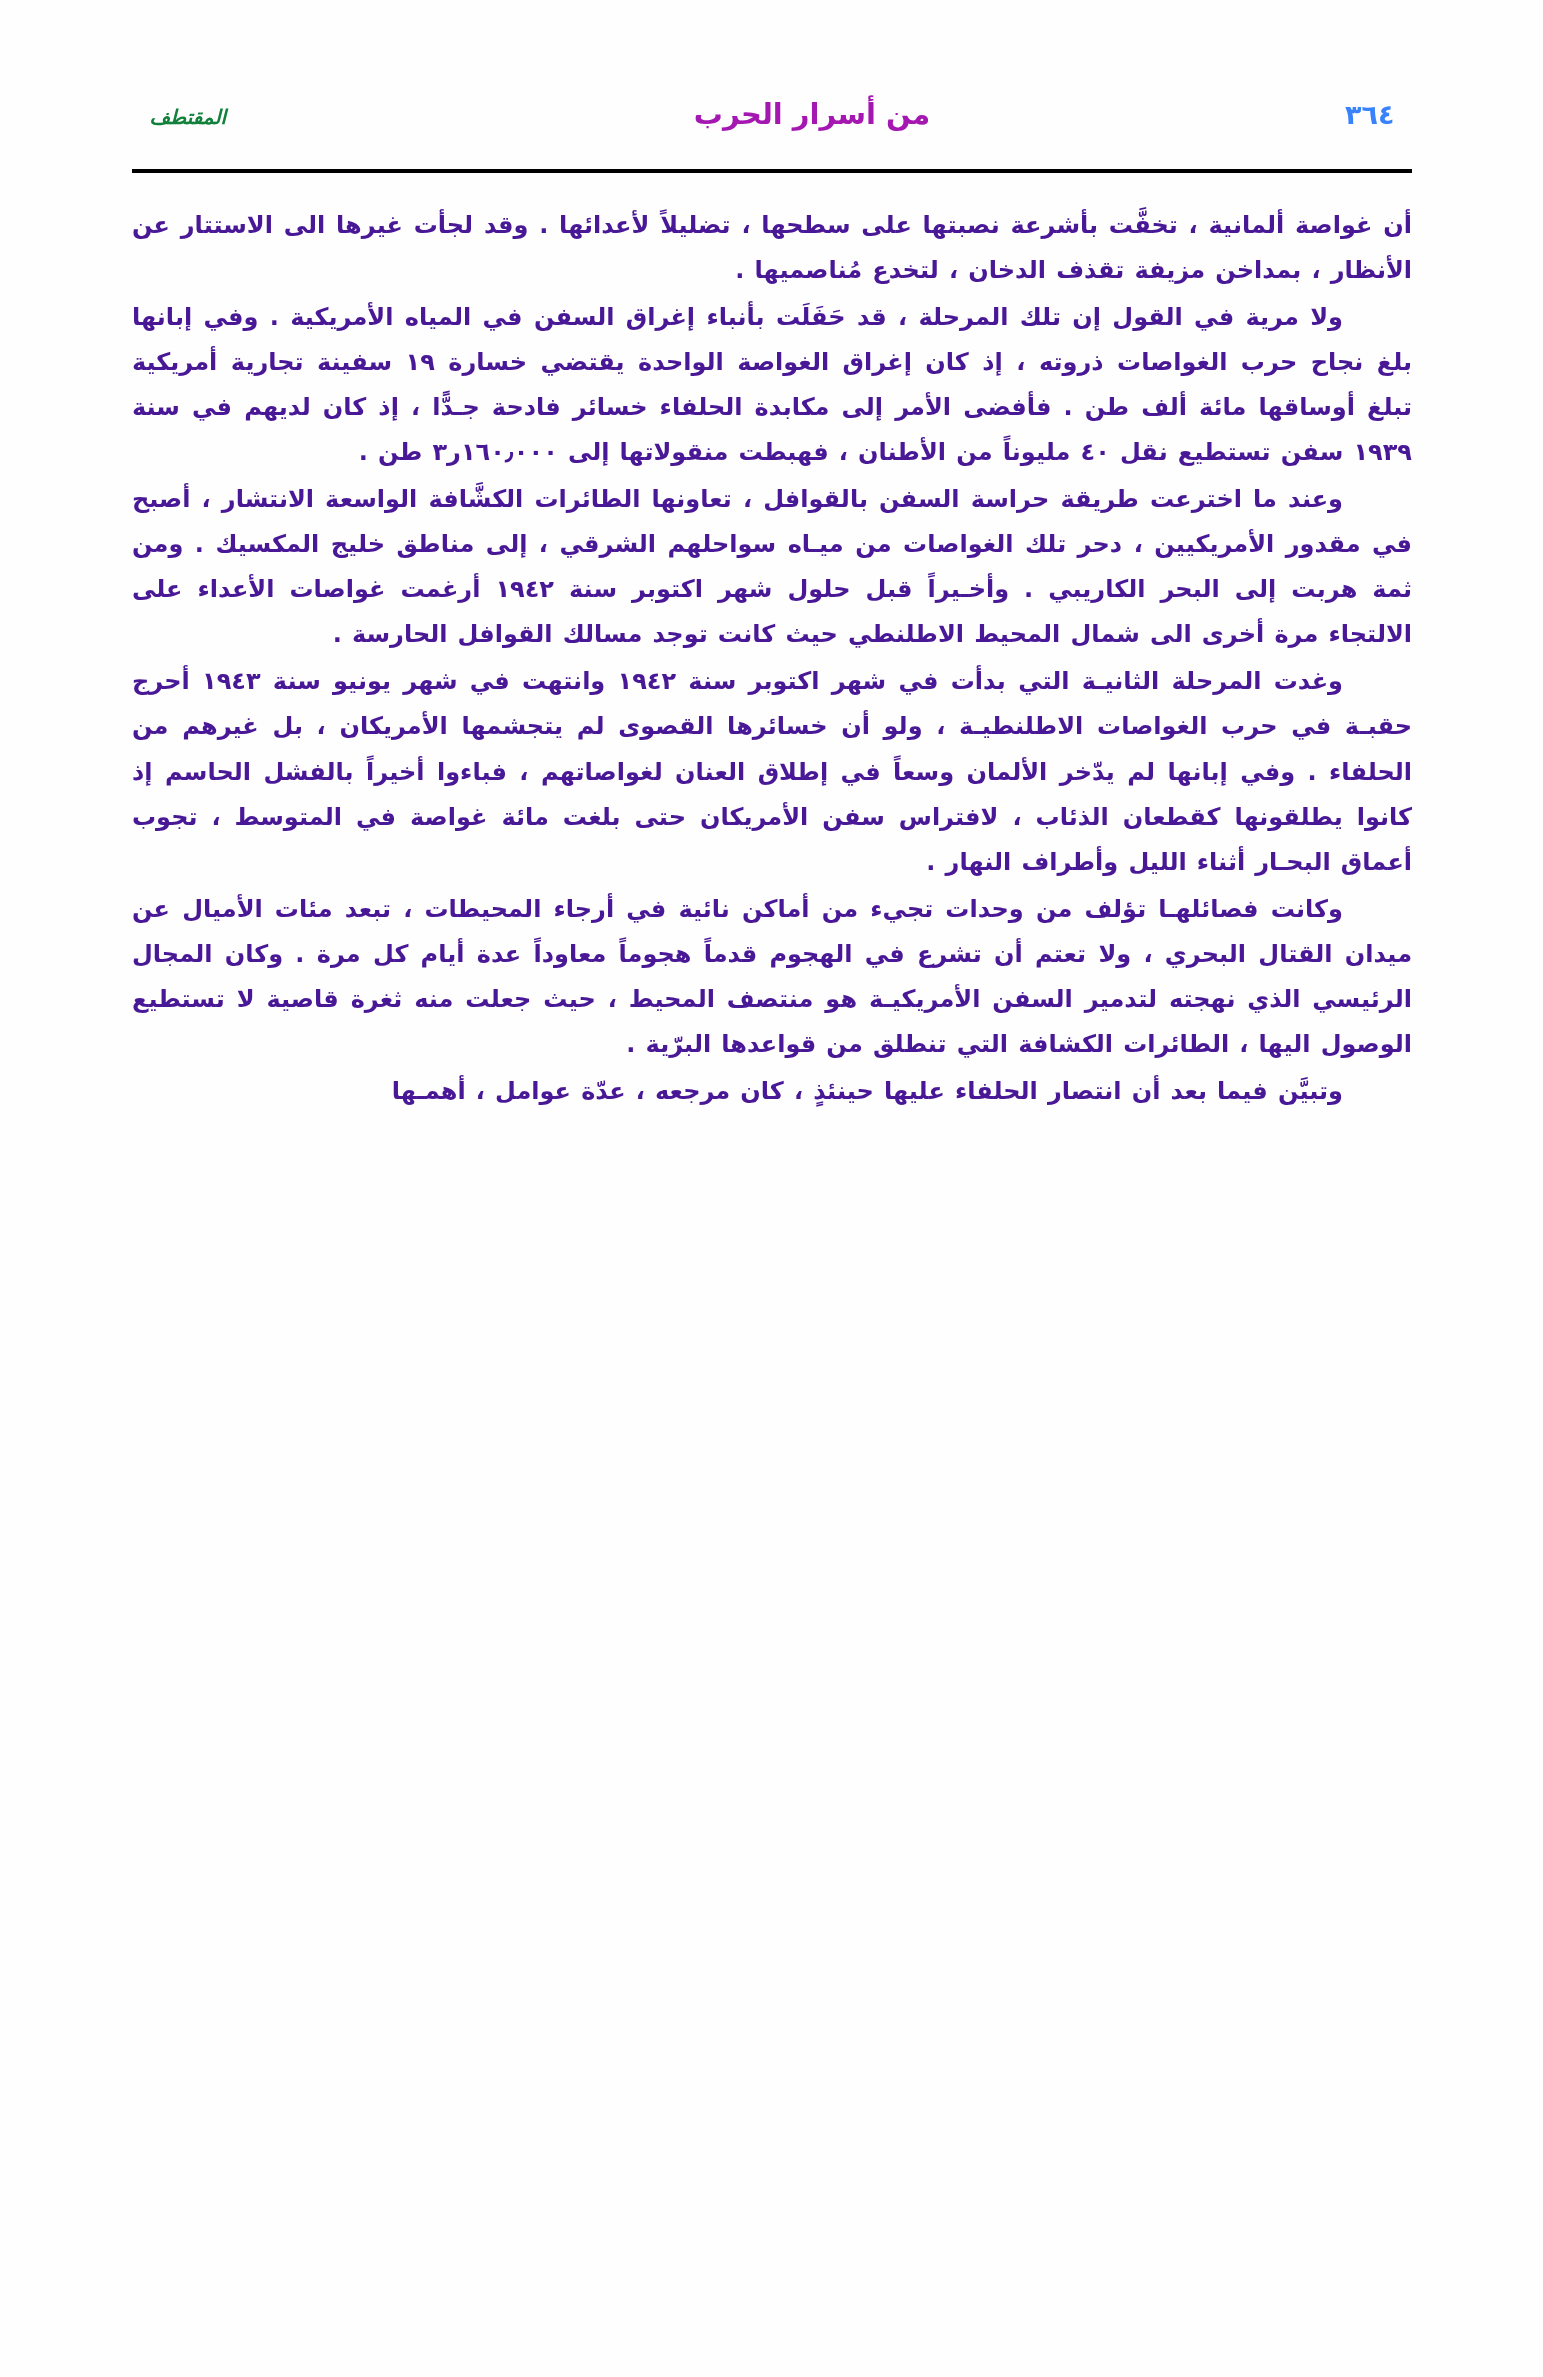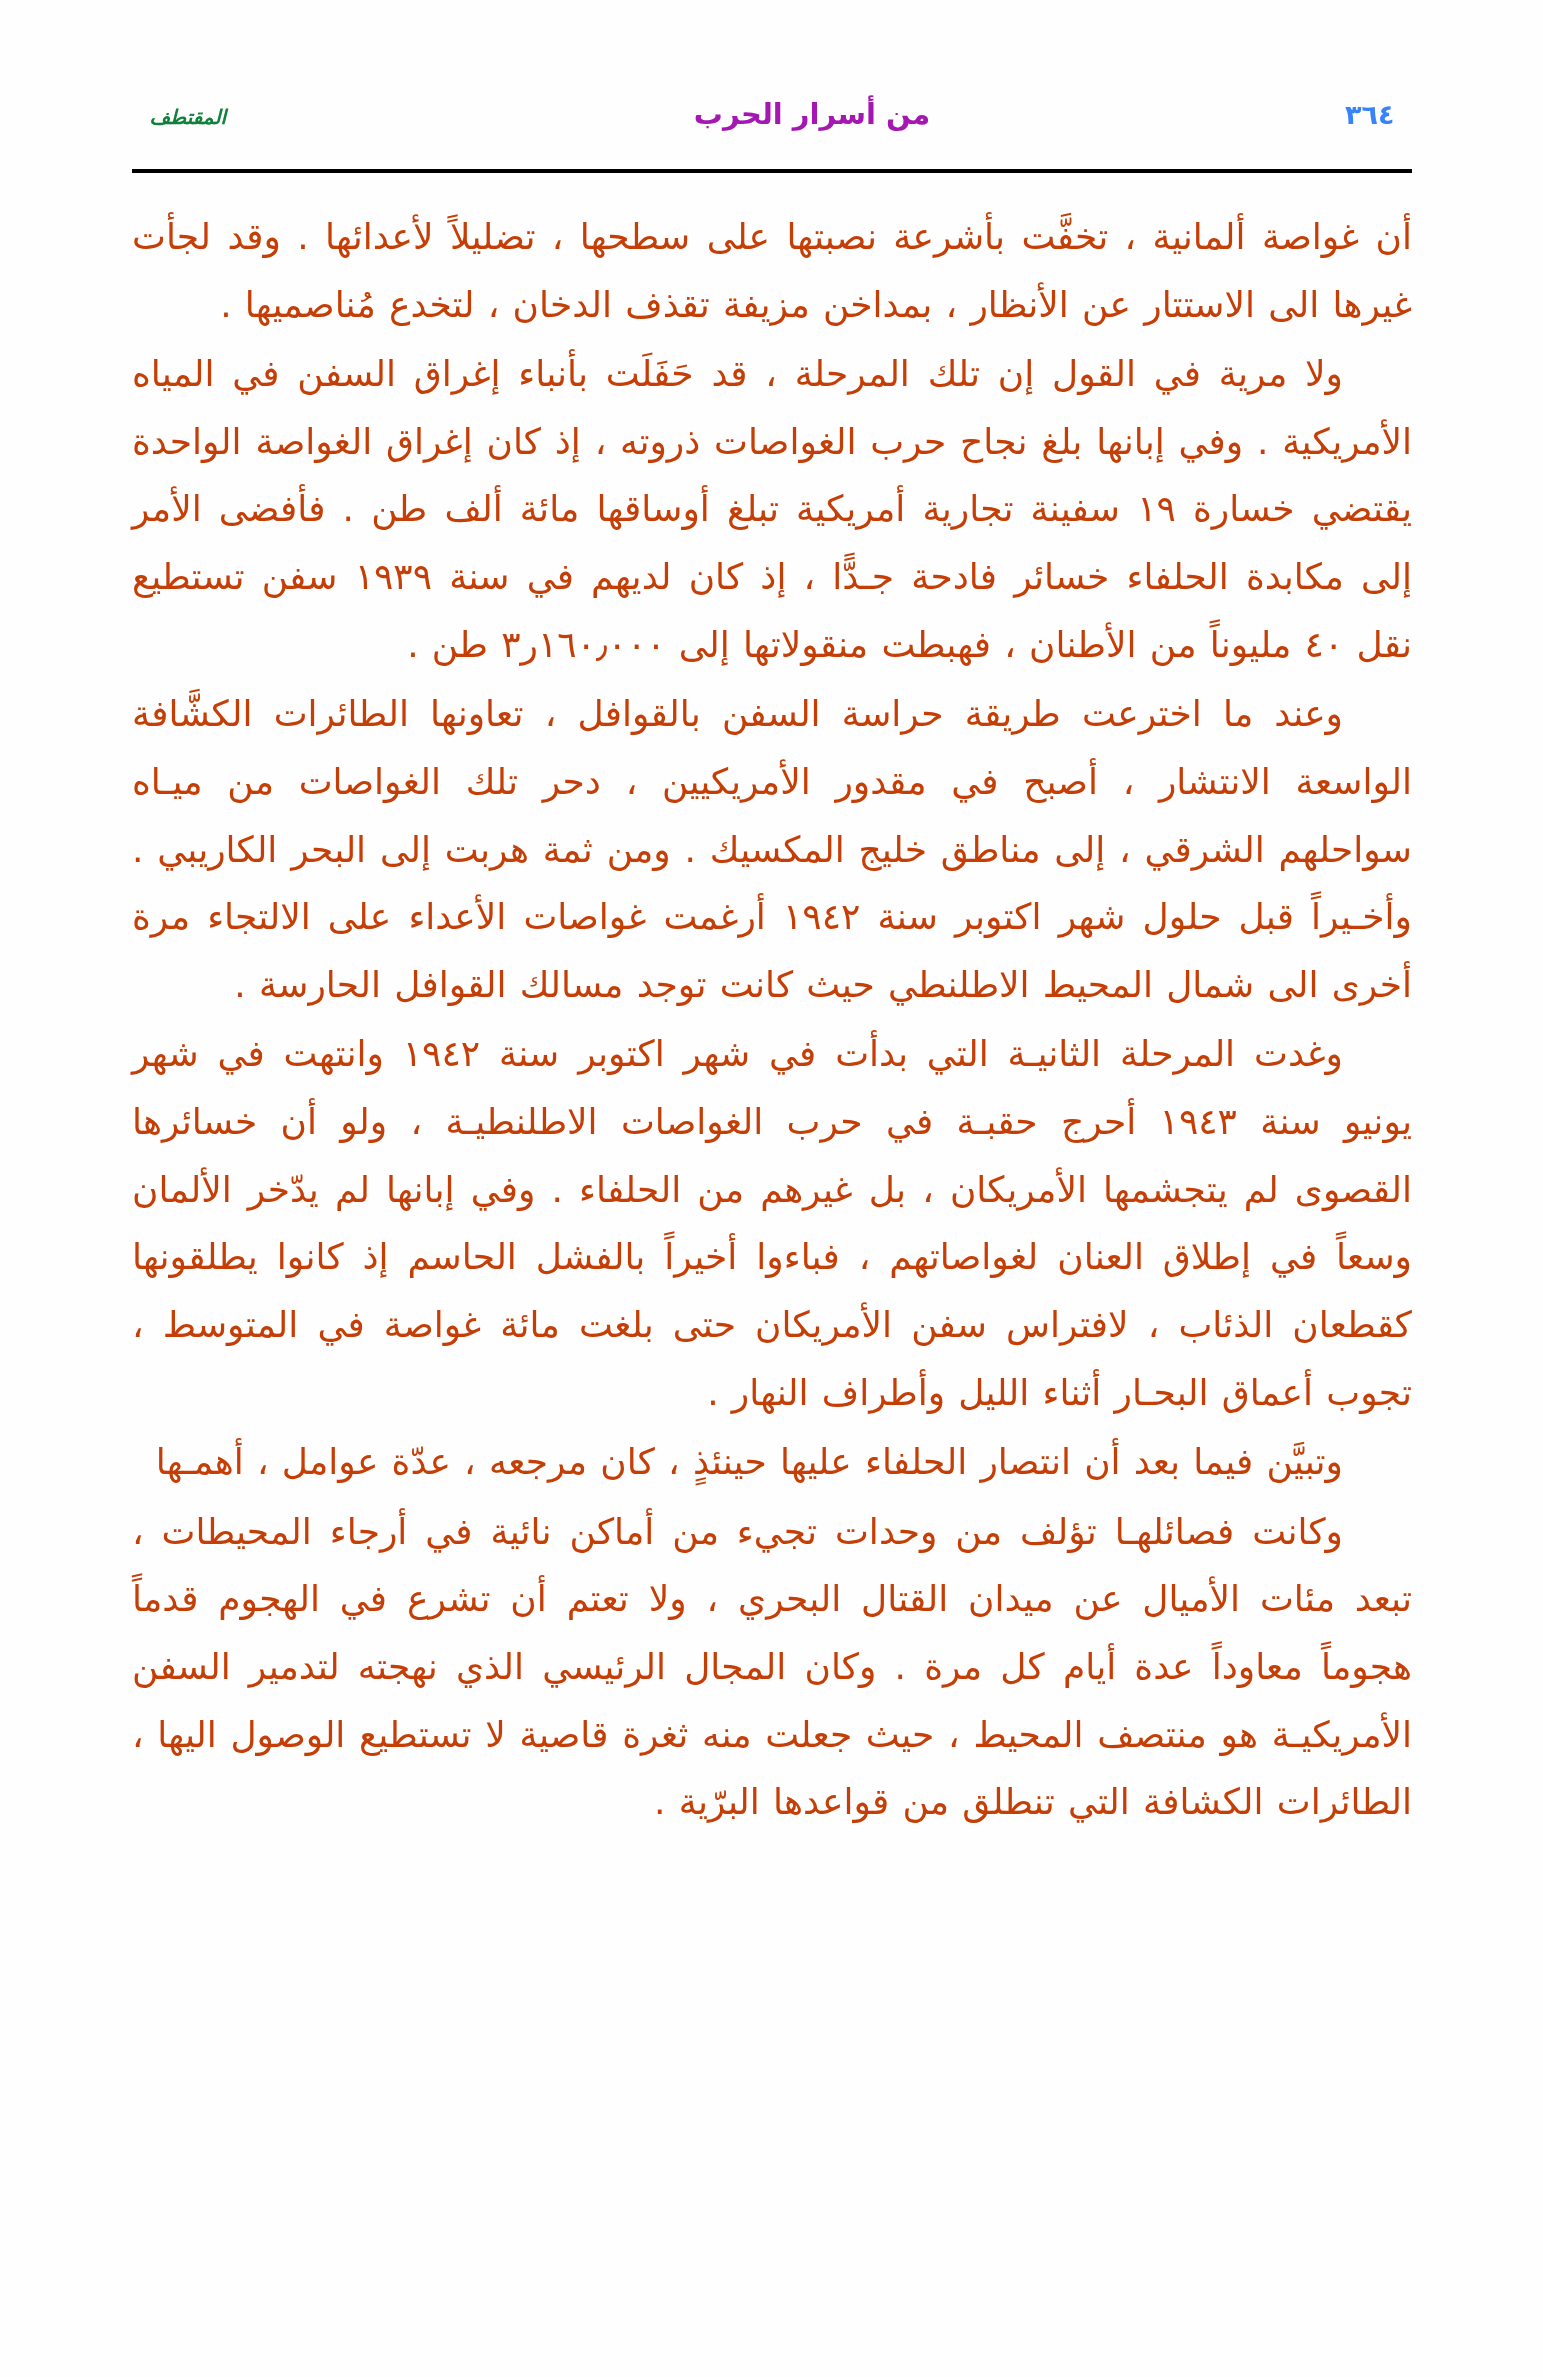--- a/index.html
+++ b/index.html
@@ -68,25 +68,26 @@
     height: 3.5px;
     background: #000;
     width: 100%;
   }
   
   .body-text {
     margin-top: 30px;
     direction: rtl;
     text-align: justify;
     text-align-last: right;
-    font-size: 36px;
+    font-size: 24px;
     line-height: 1.88;
-    color: #c2410c;
+    color: #4c1d95;
     font-family: "DejaVu Sans", sans-serif;
     word-spacing: 1.8px;
+    font-weight: bold;
   }
   .para {
     margin: 0 0 1.8px 0;
     text-indent: 69px;
     text-align: justify;
     text-align-last: right;
   }
   .para.noindent {
     text-indent: 0;
   }
@@ -107,19 +108,19 @@
       <div class="header-left">المقتطف</div>
     </div>
 
     <div class="rule"></div>
 
     <div class="body-text">
       <p class="para noindent">أن غواصة ألمانية ، تخفَّت بأشرعة نصبتها على سطحها ، تضليلاً لأعدائها . وقد لجأت غيرها الى الاستتار عن الأنظار ، بمداخن مزيفة تقذف الدخان ، لتخدع مُناصميها .</p>
       <p class="para">ولا مرية في القول إن تلك المرحلة ، قد حَفَلَت بأنباء إغراق السفن في المياه الأمريكية . وفي إبانها بلغ نجاح حرب الغواصات ذروته ، إذ كان إغراق الغواصة الواحدة يقتضي خسارة ١٩ سفينة تجارية أمريكية تبلغ أوساقها مائة ألف طن . فأفضى الأمر إلى مكابدة الحلفاء خسائر فادحة جـدًّا ، إذ كان لديهم في سنة ١٩٣٩ سفن تستطيع نقل ٤٠ مليوناً من الأطنان ، فهبطت منقولاتها إلى ١٦٠٫٠٠٠ر٣ طن .</p>
       <p class="para">وعند ما اخترعت طريقة حراسة السفن بالقوافل ، تعاونها الطائرات الكشَّافة الواسعة الانتشار ، أصبح في مقدور الأمريكيين ، دحر تلك الغواصات من ميـاه سواحلهم الشرقي ، إلى مناطق خليج المكسيك . ومن ثمة هربت إلى البحر الكاريبي . وأخـيراً قبل حلول شهر اكتوبر سنة ١٩٤٢ أرغمت غواصات الأعداء على الالتجاء مرة أخرى الى شمال المحيط الاطلنطي حيث كانت توجد مسالك القوافل الحارسة .</p>
       <p class="para">وغدت المرحلة الثانيـة التي بدأت في شهر اكتوبر سنة ١٩٤٢ وانتهت في شهر يونيو سنة ١٩٤٣ أحرج حقبـة في حرب الغواصات الاطلنطيـة ، ولو أن خسائرها القصوى لم يتجشمها الأمريكان ، بل غيرهم من الحلفاء . وفي إبانها لم يدّخر الألمان وسعاً في إطلاق العنان لغواصاتهم ، فباءوا أخيراً بالفشل الحاسم إذ كانوا يطلقونها كقطعان الذئاب ، لافتراس سفن الأمريكان حتى بلغت مائة غواصة في المتوسط ، تجوب أعماق البحـار أثناء الليل وأطراف النهار .</p>
+      <p class="para">وكانت فصائلهـا تؤلف من وحدات تجيء من أماكن نائية في أرجاء المحيطات ، تبعد مئات الأميال عن ميدان القتال البحري ، ولا تعتم أن تشرع في الهجوم قدماً هجوماً معاوداً عدة أيام كل مرة . وكان المجال الرئيسي الذي نهجته لتدمير السفن الأمريكيـة هو منتصف المحيط ، حيث جعلت منه ثغرة قاصية لا تستطيع الوصول اليها ، الطائرات الكشافة التي تنطلق من قواعدها البرّية .</p>
       <p class="para">وتبيَّن فيما بعد أن انتصار الحلفاء عليها حينئذٍ ، كان مرجعه ، عدّة عوامل ، أهمـها</p>
-      <p class="para">وكانت فصائلهـا تؤلف من وحدات تجيء من أماكن نائية في أرجاء المحيطات ، تبعد مئات الأميال عن ميدان القتال البحري ، ولا تعتم أن تشرع في الهجوم قدماً هجوماً معاوداً عدة أيام كل مرة . وكان المجال الرئيسي الذي نهجته لتدمير السفن الأمريكيـة هو منتصف المحيط ، حيث جعلت منه ثغرة قاصية لا تستطيع الوصول اليها ، الطائرات الكشافة التي تنطلق من قواعدها البرّية .</p>
     </div>
 
   </div>
 </div>
 
 
 </body></html>

